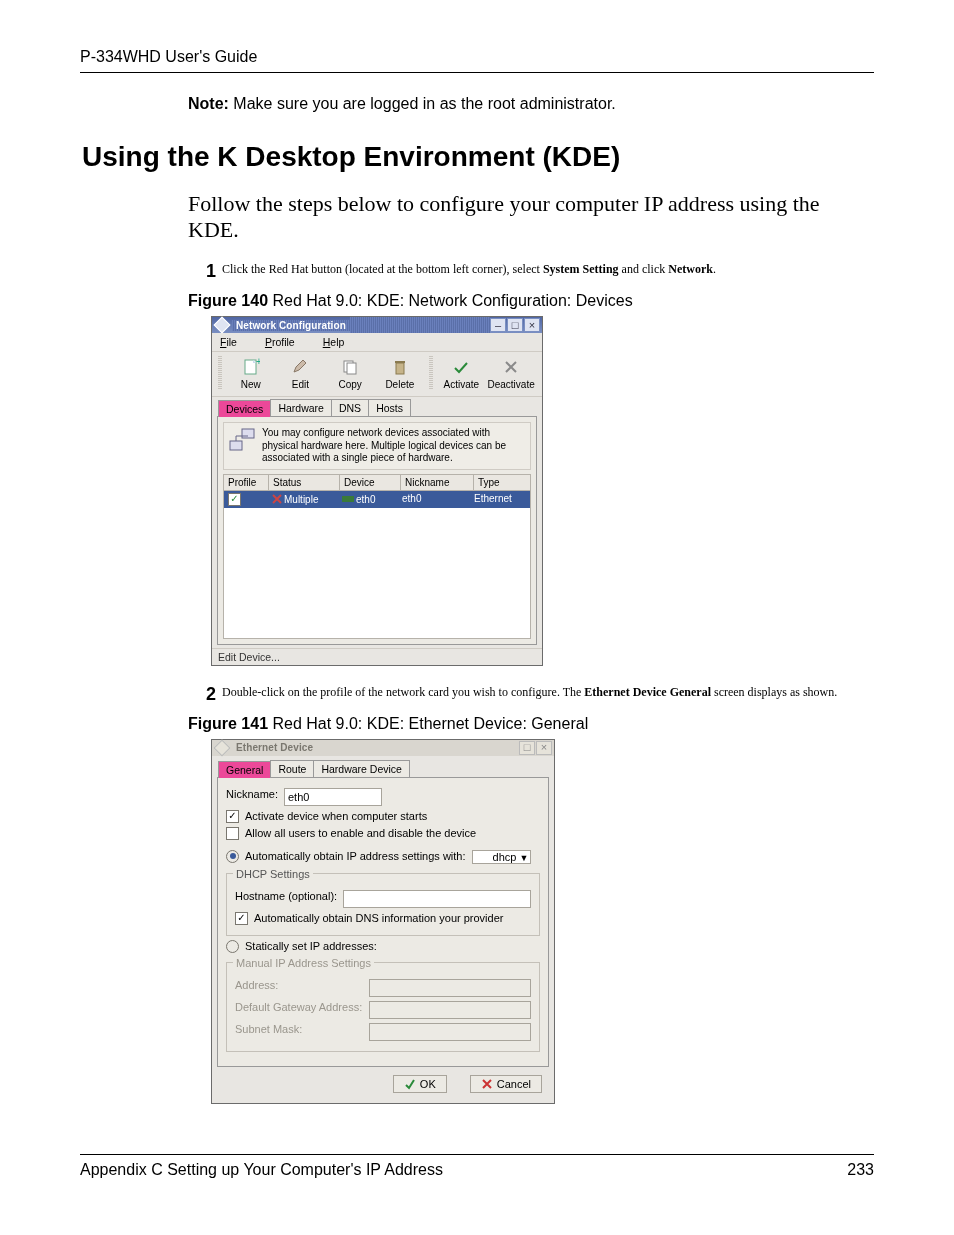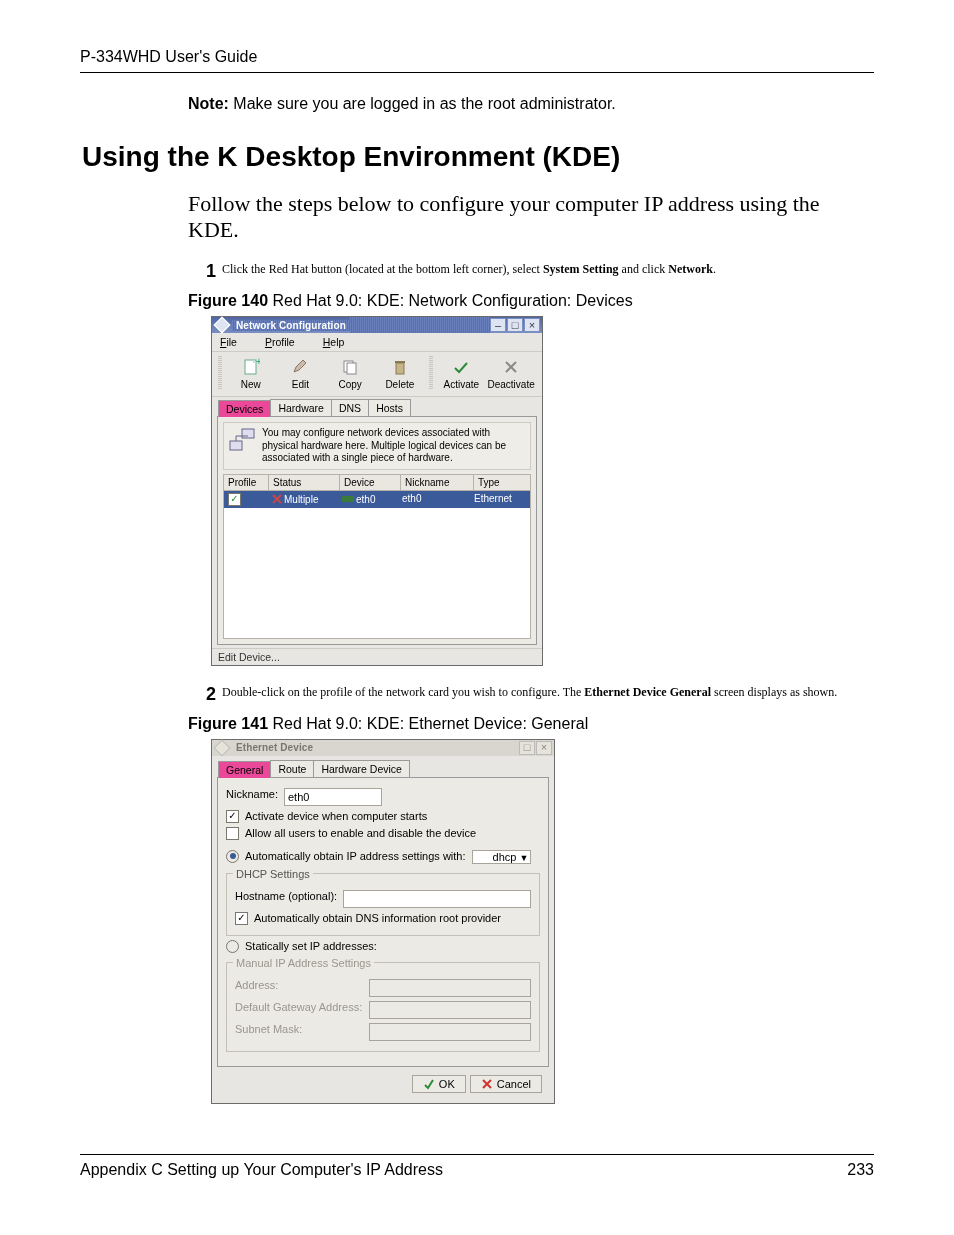--- a/index.html
+++ b/index.html
@@ -80,21 +80,21 @@
   .formrow input[type="text"]{height:16px;border:1px solid #a8a49b;background:#fff;font-size:11px;padding:0 3px}
   .chk{width:11px;height:11px;border:1px solid #7a776f;background:#fff;display:inline-flex;
     align-items:center;justify-content:center;font-size:10px;line-height:1}
   .radio{width:11px;height:11px;border:1px solid #7a776f;border-radius:50%;display:inline-flex;
     align-items:center;justify-content:center}
   .radio.checked::after{content:"";width:6px;height:6px;border-radius:50%;background:#3a5a9a}
   fieldset.grp{border:1px solid #c4c0b8;margin:4px 2px;padding:6px}
   fieldset.grp legend{font-size:11px;padding:0 3px;color:#555}
   fieldset.grp.disabled{color:#9a968d}
   fieldset.grp.disabled legend{color:#9a968d}
-  .btnbar{display:flex;justify-content:flex-end;gap:4px;padding:8px 8px 4px 8px}
+  .btnbar{display:flex;justify-content:flex-end;gap:23px;padding:8px 8px 4px 8px}
   .dlgbtn{display:flex;align-items:center;gap:4px;border:1px solid #a8a49b;
     background:#eceae4;padding:2px 10px;font-size:11px}
 
   
   .footline{position:absolute;left:80px;right:80px;bottom:56px}
   hr.footrule{border:none;border-top:1.5px solid var(--rule);margin:0 0 6px 0}
   .footrow{display:flex;justify-content:space-between;font-size:16px}
 
   
   svg{display:block}
@@ -305,21 +305,21 @@
         </div>
 
         <fieldset class="grp">
           <legend>DHCP Settings</legend>
           <div class="formrow">
             <span><span class="mnemonic">H</span><span>ostname (optional):</span></span>
             <input type="text" style="flex: 1 1 0%;" value="">
           </div>
           <div class="formrow">
             <span class="chk">✓</span>
-            <span><span>Automatically obtain </span><span class="mnemonic">D</span><span>NS information root provider</span></span>
+            <span><span>Automatically obtain </span><span class="mnemonic">D</span><span>NS information your provider</span></span>
           </div>
         </fieldset>
 
         <div class="formrow">
           <span class="radio"></span>
           <span><span class="mnemonic">S</span><span>tatically set IP addresses:</span></span>
         </div>
 
         <fieldset class="grp disabled">
           <legend>Manual IP Address Settings</legend>

